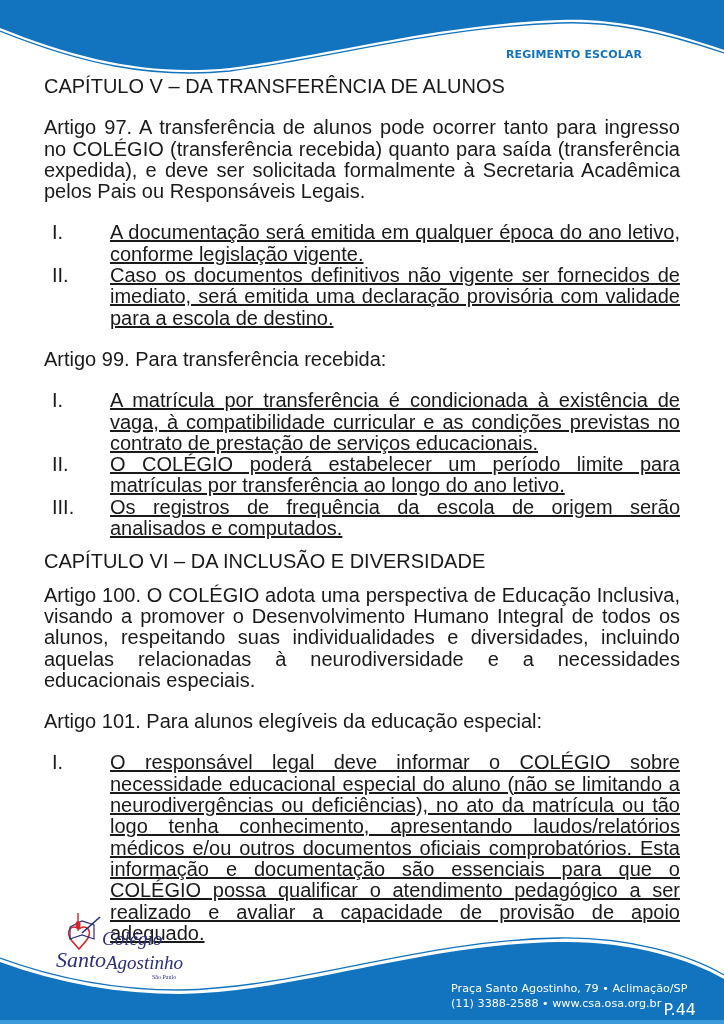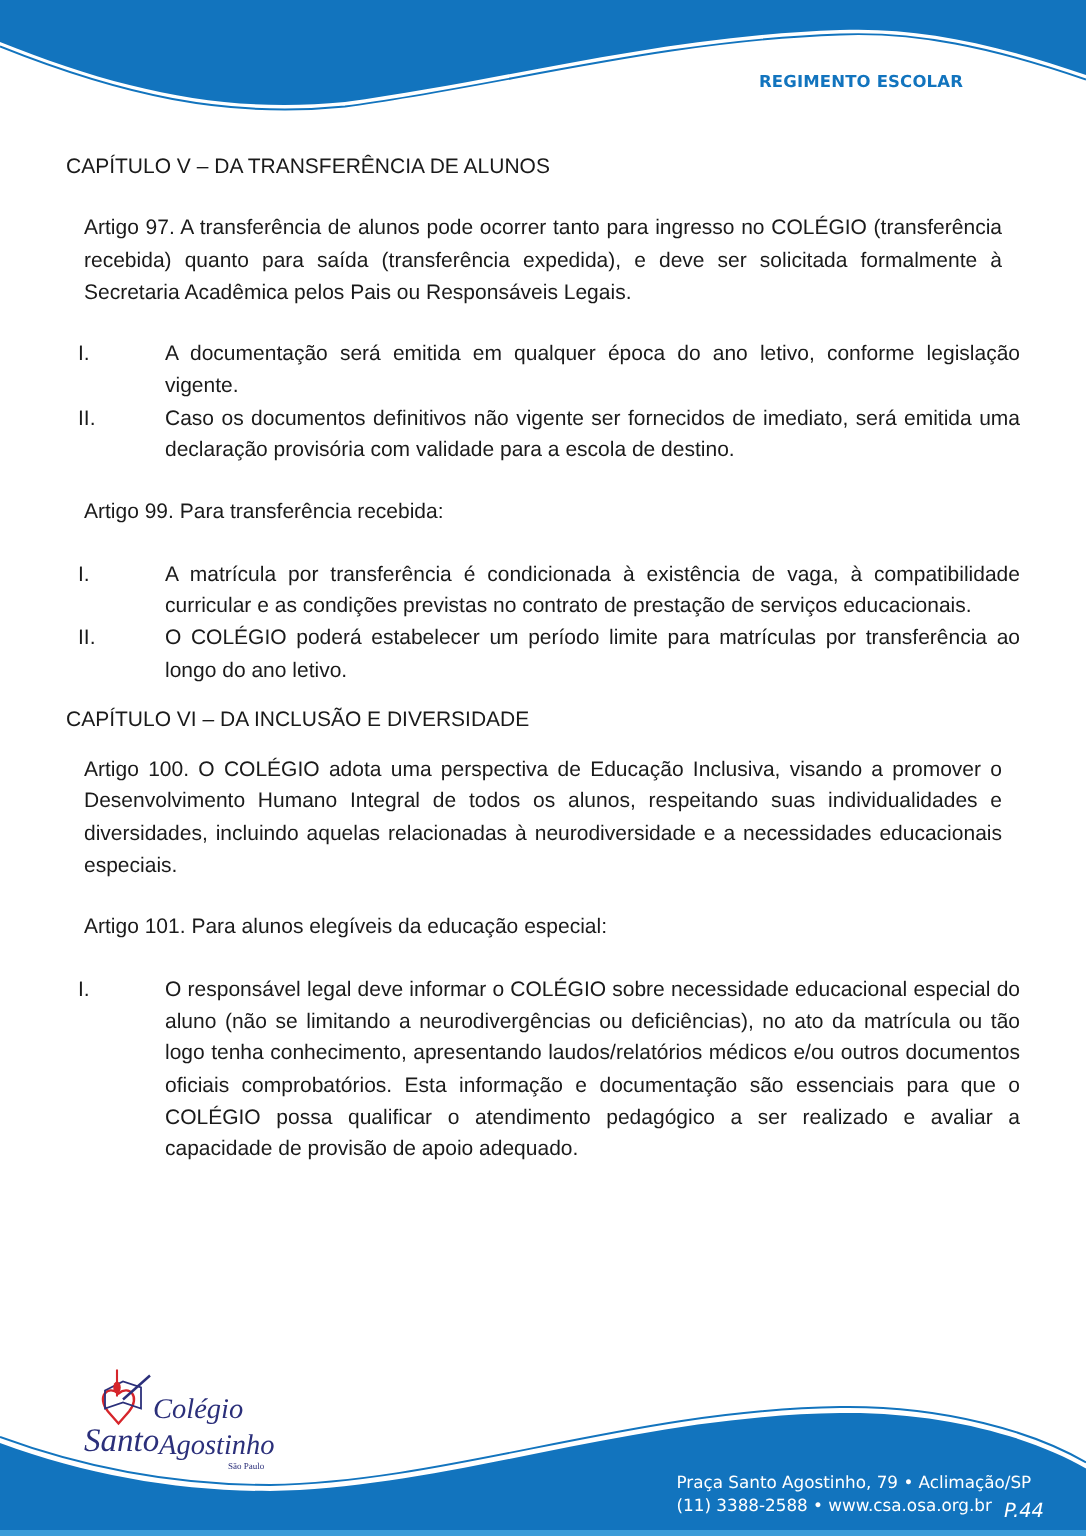--- a/index.html
+++ b/index.html
@@ -1,31 +1,31 @@
 <!DOCTYPE html>
 <html><head>
 <meta charset="utf-8">
 <style>
   html, body { margin:0; padding:0; background:#ffffff; }
   body { width:724px; height:1024px; position:relative; overflow:hidden; font-family:"Liberation Sans", sans-serif; color:#1a1a1a; }
   .header-wave, .footer-wave { position:absolute; left:0; width:724px; }
   .header-wave { top:0; height:80px; }
   .footer-wave { bottom:0; height:90px; }
   .doc-title { position:absolute; right:82px; top:48px; font-family:"DejaVu Sans", sans-serif; font-weight:bold; font-size:11px; color:var(--brand, #1274be); letter-spacing:0.1px; }
-  .content { position:absolute; left:44px; top:100px; width:636px; font-size:14px; line-height:21.3px; }
-  .content p { margin:12px; text-align:justify; }
+  .content { position:absolute; left:44px; top:76px; width:636px; font-size:20px; line-height:21.3px; }
+  .content p { margin:0; text-align:justify; }
   .chapter { margin:0 0 20px 0 !important; }
   .article { margin-bottom:20px !important; }
   ol.items { list-style:none; margin:0 0 20px 0; padding:0; }
   ol.items li { display:flex; margin:0; }
   .num { width:66px; flex:none; padding-left:8px; box-sizing:border-box; }
-  .txt { flex:1; text-align:justify; }
+  .txt { flex:1; text-align:justify;text-decoration:underline; }
   .logo { position:absolute; left:54px; top:905px; width:160px; height:80px; }
   .address { position:absolute; left:417px; top:981px; color:#ffffff; font-family:"DejaVu Sans", sans-serif; font-size:11.2px; line-height:15px;margin-left:34px; }
-  .page-num { position:absolute; right:28px; top:1000px; color:#ffffff; font-family:"DejaVu Sans", sans-serif; font-size:13px;font-style:italic; }
+  .page-num { position:absolute; right:28px; top:1000px; color:#ffffff; font-family:"DejaVu Sans", sans-serif; font-size:16px; }
 </style>
 </head>
 <body style="--brand: #1274be;">
 
 <svg class="header-wave" viewBox="0 0 724 80" preserveAspectRatio="none">
   <path d="M0,0 L724,0 L724,50 C660,28 610,18 560,20 C440,24 330,55 230,68 C150,76 80,60 0,28 Z" fill="#1274be"></path>
   <path d="M0,31 C80,63 150,79 230,71 C330,58 440,27 560,23 C610,21 660,31 724,53" fill="none" stroke="#1274be" stroke-width="1.3"></path>
 </svg>
 <div class="doc-title">REGIMENTO ESCOLAR</div>
 
@@ -44,20 +44,24 @@
   </ol>
   <p class="article">Artigo 99. Para transferência recebida:</p>
   <ol class="items" style="margin-bottom:12px">
     <li>
         <span class="num">I.</span>
         <span class="txt">A matrícula por transferência é condicionada à existência de vaga, à compatibilidade curricular e as condições previstas no contrato de prestação de serviços educacionais.</span>
       </li>
     <li>
         <span class="num">II.</span>
         <span class="txt">O COLÉGIO poderá estabelecer um período limite para matrículas por transferência ao longo do ano letivo.</span>
+      </li>
+    <li>
+        <span class="num">III.</span>
+        <span class="txt">Os registros de frequência da escola de origem serão analisados e computados.</span>
       </li>
   </ol>
   <p class="chapter" style="margin-bottom:12px !important">CAPÍTULO VI – DA INCLUSÃO E DIVERSIDADE</p>
   <p class="article">Artigo 100. O COLÉGIO adota uma perspectiva de Educação Inclusiva, visando a promover o Desenvolvimento Humano Integral de todos os alunos, respeitando suas individualidades e diversidades, incluindo aquelas relacionadas à neurodiversidade e a necessidades educacionais especiais.</p>
   <p class="article">Artigo 101. Para alunos elegíveis da educação especial:</p>
   <ol class="items">
     <li>
         <span class="num">I.</span>
         <span class="txt">O responsável legal deve informar o COLÉGIO sobre necessidade educacional especial do aluno (não se limitando a neurodivergências ou deficiências), no ato da matrícula ou tão logo tenha conhecimento, apresentando laudos/relatórios médicos e/ou outros documentos oficiais comprobatórios. Esta informação e documentação são essenciais para que o COLÉGIO possa qualificar o atendimento pedagógico a ser realizado e avaliar a capacidade de provisão de apoio adequado.</span>
       </li>

